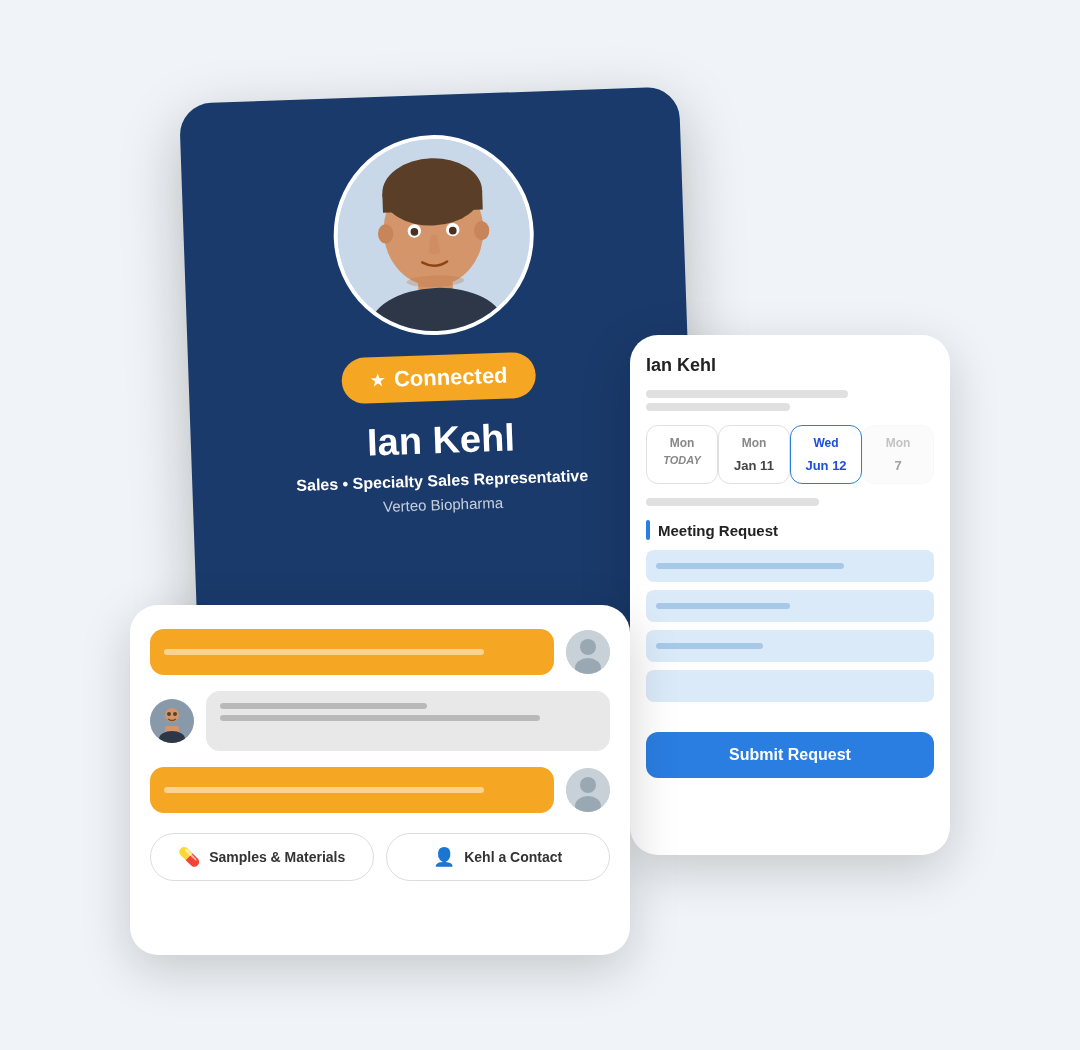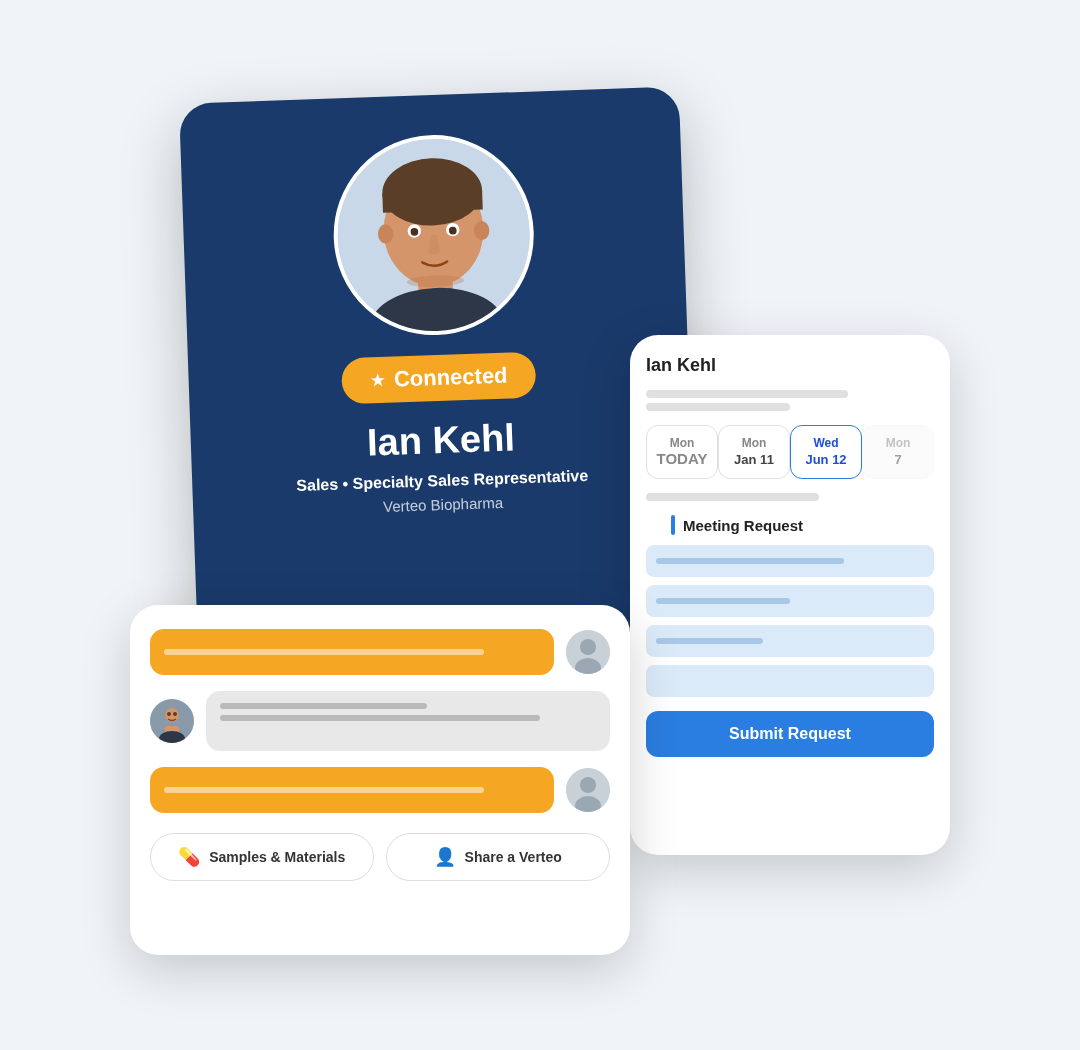--- a/index.html
+++ b/index.html
@@ -267,47 +267,47 @@
       font-weight: 600;
       color: #888;
       display: block;
     }
 
     .day-num {
       font-size: 13px;
       font-weight: 700;
       color: #444;
       display: block;
-      margin-top: 2px;
+      margin-top: 8px;
     }
 
     .day-today {
-      font-size: 15px;
+      font-size: 11px;
       color: #888;
       font-weight: 600;
+      font-style: italic;
     }
 
     
     .day-btn.ghost {
       border-color: #f0f0f0;
       background: #f8f8f8;
       opacity: 0.5;
     }
 
     .meeting-request-section {
       display: flex;
       flex-direction: column;
       gap: 10px;
     }
 
     .meeting-header {
       display: flex;
       align-items: center;
       gap: 8px;
-      margin-left: 25px;
     }
 
     .meeting-stripe {
       width: 4px;
       height: 20px;
       background: #2a7de1;
       border-radius: 2px;
     }
 
     .meeting-title {
@@ -344,21 +344,21 @@
     .submit-btn {
       background: #2a7de1;
       color: #fff;
       border: none;
       border-radius: 12px;
       padding: 14px;
       font-size: 16px;
       font-weight: 700;
       cursor: pointer;
       text-align: center;
-      margin-top: 0;
+      margin-top: 16px;
     }
   </style>
 </head>
 <body>
 
 <div class="scene">
 
   <div class="profile-card">
     <div class="avatar-circle">
 
@@ -452,21 +452,21 @@
       </div>
     </div>
 
     <div class="chat-buttons">
       <button class="chat-btn">
         <span class="btn-icon">💊</span>
         <span>Samples &amp; Materials</span>
       </button>
       <button class="chat-btn">
         <span class="btn-icon">👤</span>
-        <span>Share a Verteo</span>
+        <span>Kehl a Contact</span>
       </button>
     </div>
   </div>
 
   <div class="calendar-card">
     <div class="cal-header">Ian Kehl</div>
 
     <div class="cal-subtitle-lines">
       <div class="cal-line w70"></div>
       <div class="cal-line w50"></div>

